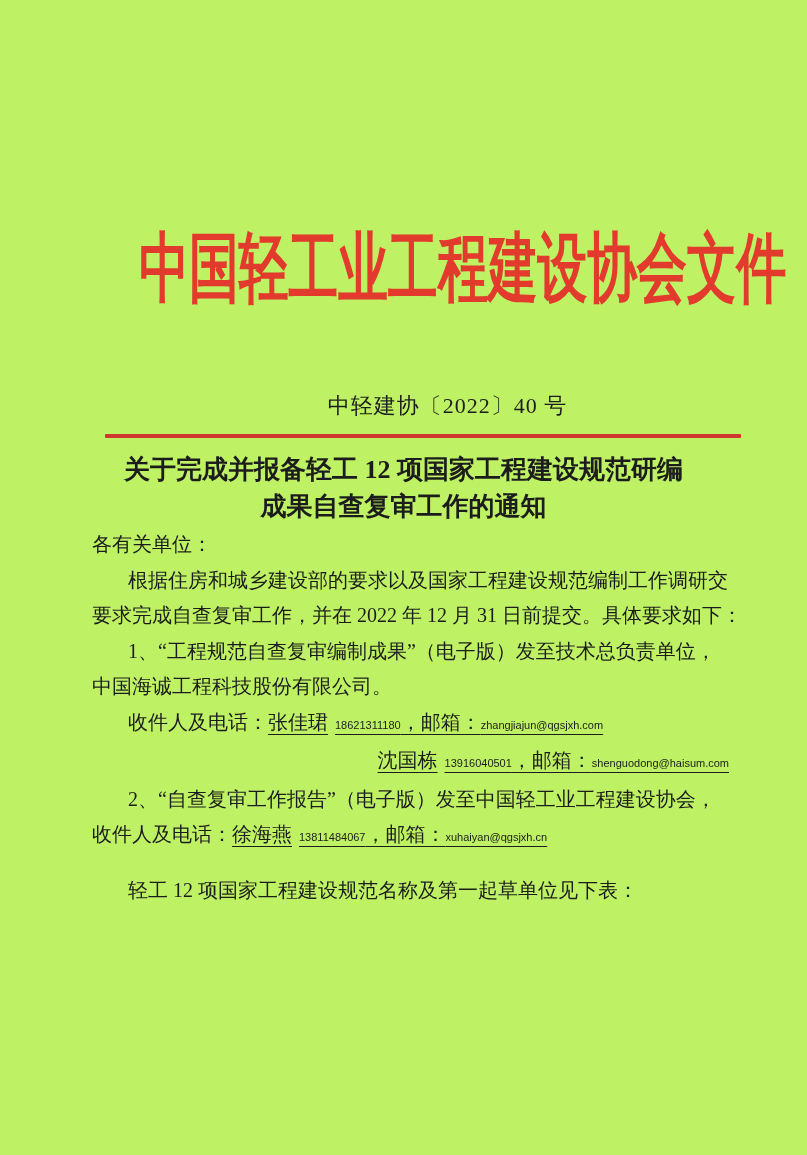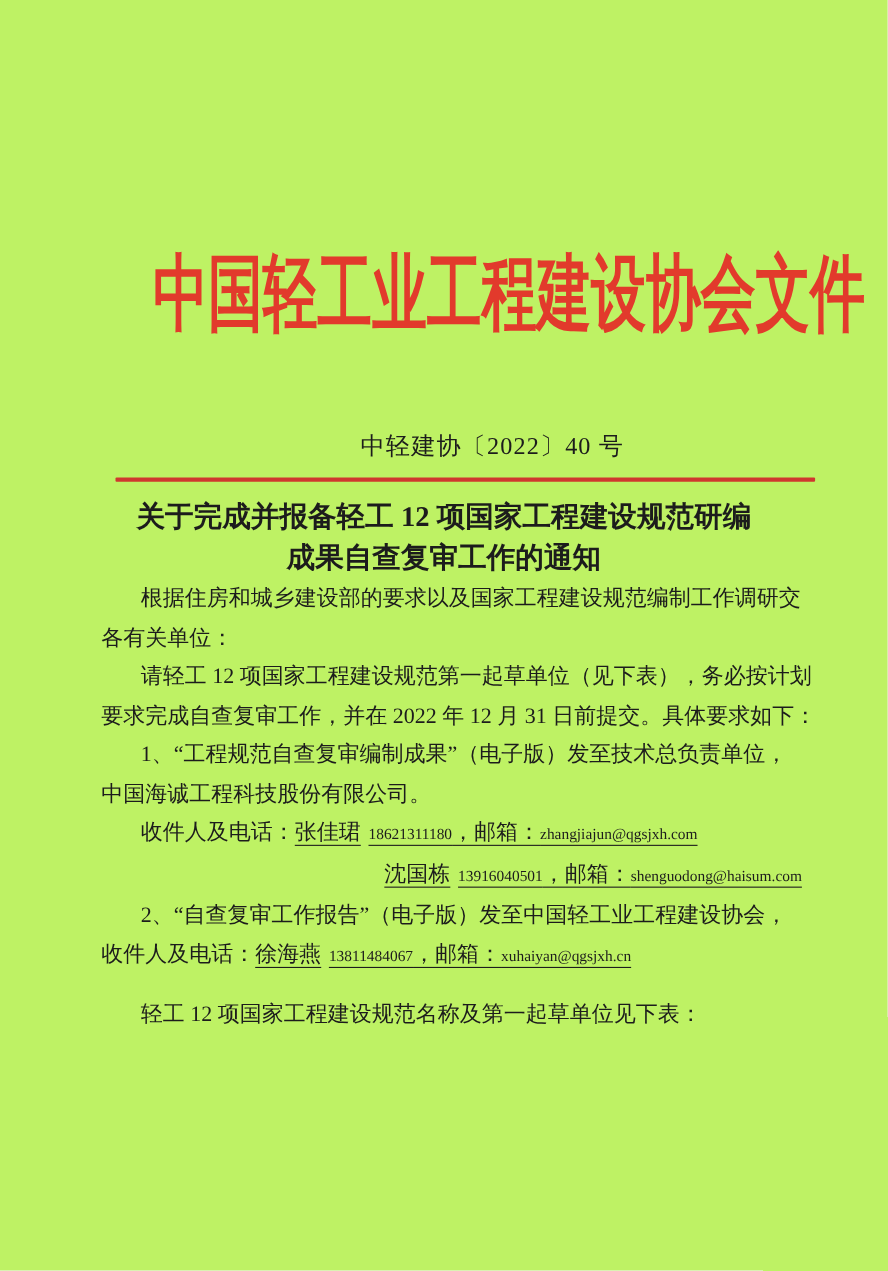--- a/index.html
+++ b/index.html
@@ -70,22 +70,22 @@
   .bl{white-space:nowrap;}
   .ind{text-indent:36px;}
   .right{text-align:right;}
   .gap{margin-top:17px;}
   .u{
     text-decoration:underline;
     text-underline-offset:5px;
     text-decoration-thickness:1.4px;
   }
   .mono{
-    font-family:Liberation Serif, serif;
-    font-size:14px;
+    font-family:Liberation Sans, sans-serif;
+    font-size:11px;
     text-align:center;
   }
   .phone{margin-left:7px;}
 </style>
 </head>
 <body>
 
 <div class="page">
 
   <div class="org-title">中国轻工业工程建设协会文件</div>
@@ -94,25 +94,24 @@
 
   <div class="rule"></div>
 
   <div class="title">
     <div>关于完成并报备轻工 12 项国家工程建设规范研编</div>
     <div>成果自查复审工作的通知</div>
   </div>
 
   <div class="body">
 
+    <div class="bl">各有关单位：</div>
+
     <div class="bl ind">根据住房和城乡建设部的要求以及国家工程建设规范编制工作调研交</div>
 
-    <div class="bl">各有关单位：</div>
-
-    <div class="bl ind">请轻工 12 项国家工程建设规范第一起草单位（见下表），务必按计划</div>
     <div class="bl">要求完成自查复审工作，并在 2022 年 12 月 31 日前提交。具体要求如下：</div>
 
     <div class="bl ind">1、“工程规范自查复审编制成果”（电子版）发至技术总负责单位，</div>
     <div class="bl">中国海诚工程科技股份有限公司。</div>
 
     <div class="bl ind">
       <span>收件人及电话：</span><span class="u"><span>张佳珺</span><span class="mono phone">18621311180</span><span>，邮箱：</span><span class="mono">zhangjiajun@qgsjxh.com</span></span>
     </div>
 
     <div class="bl right">

